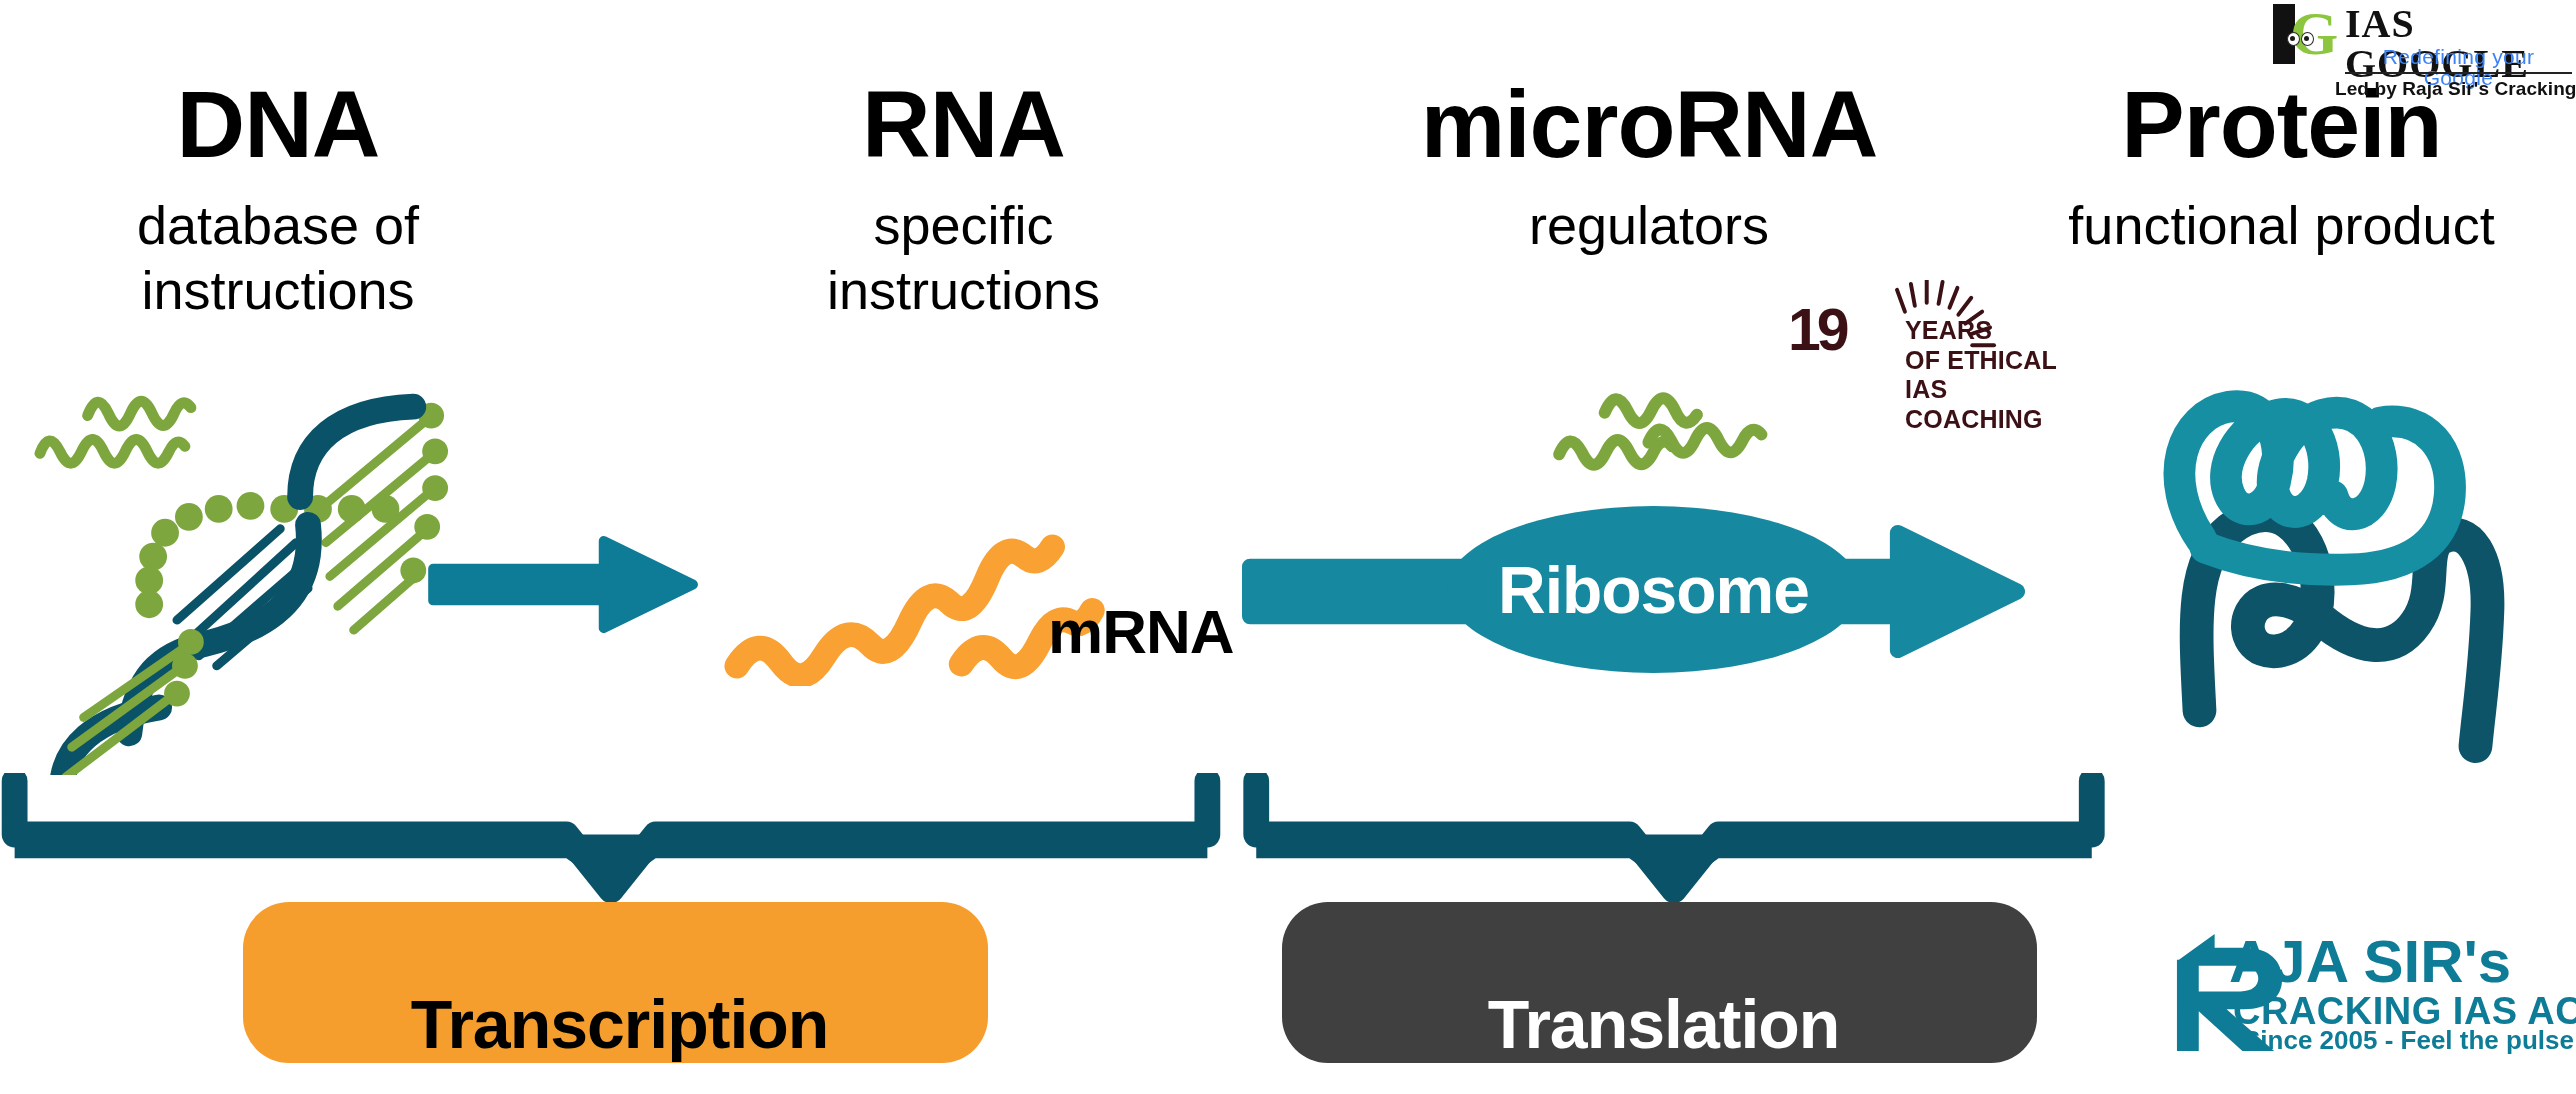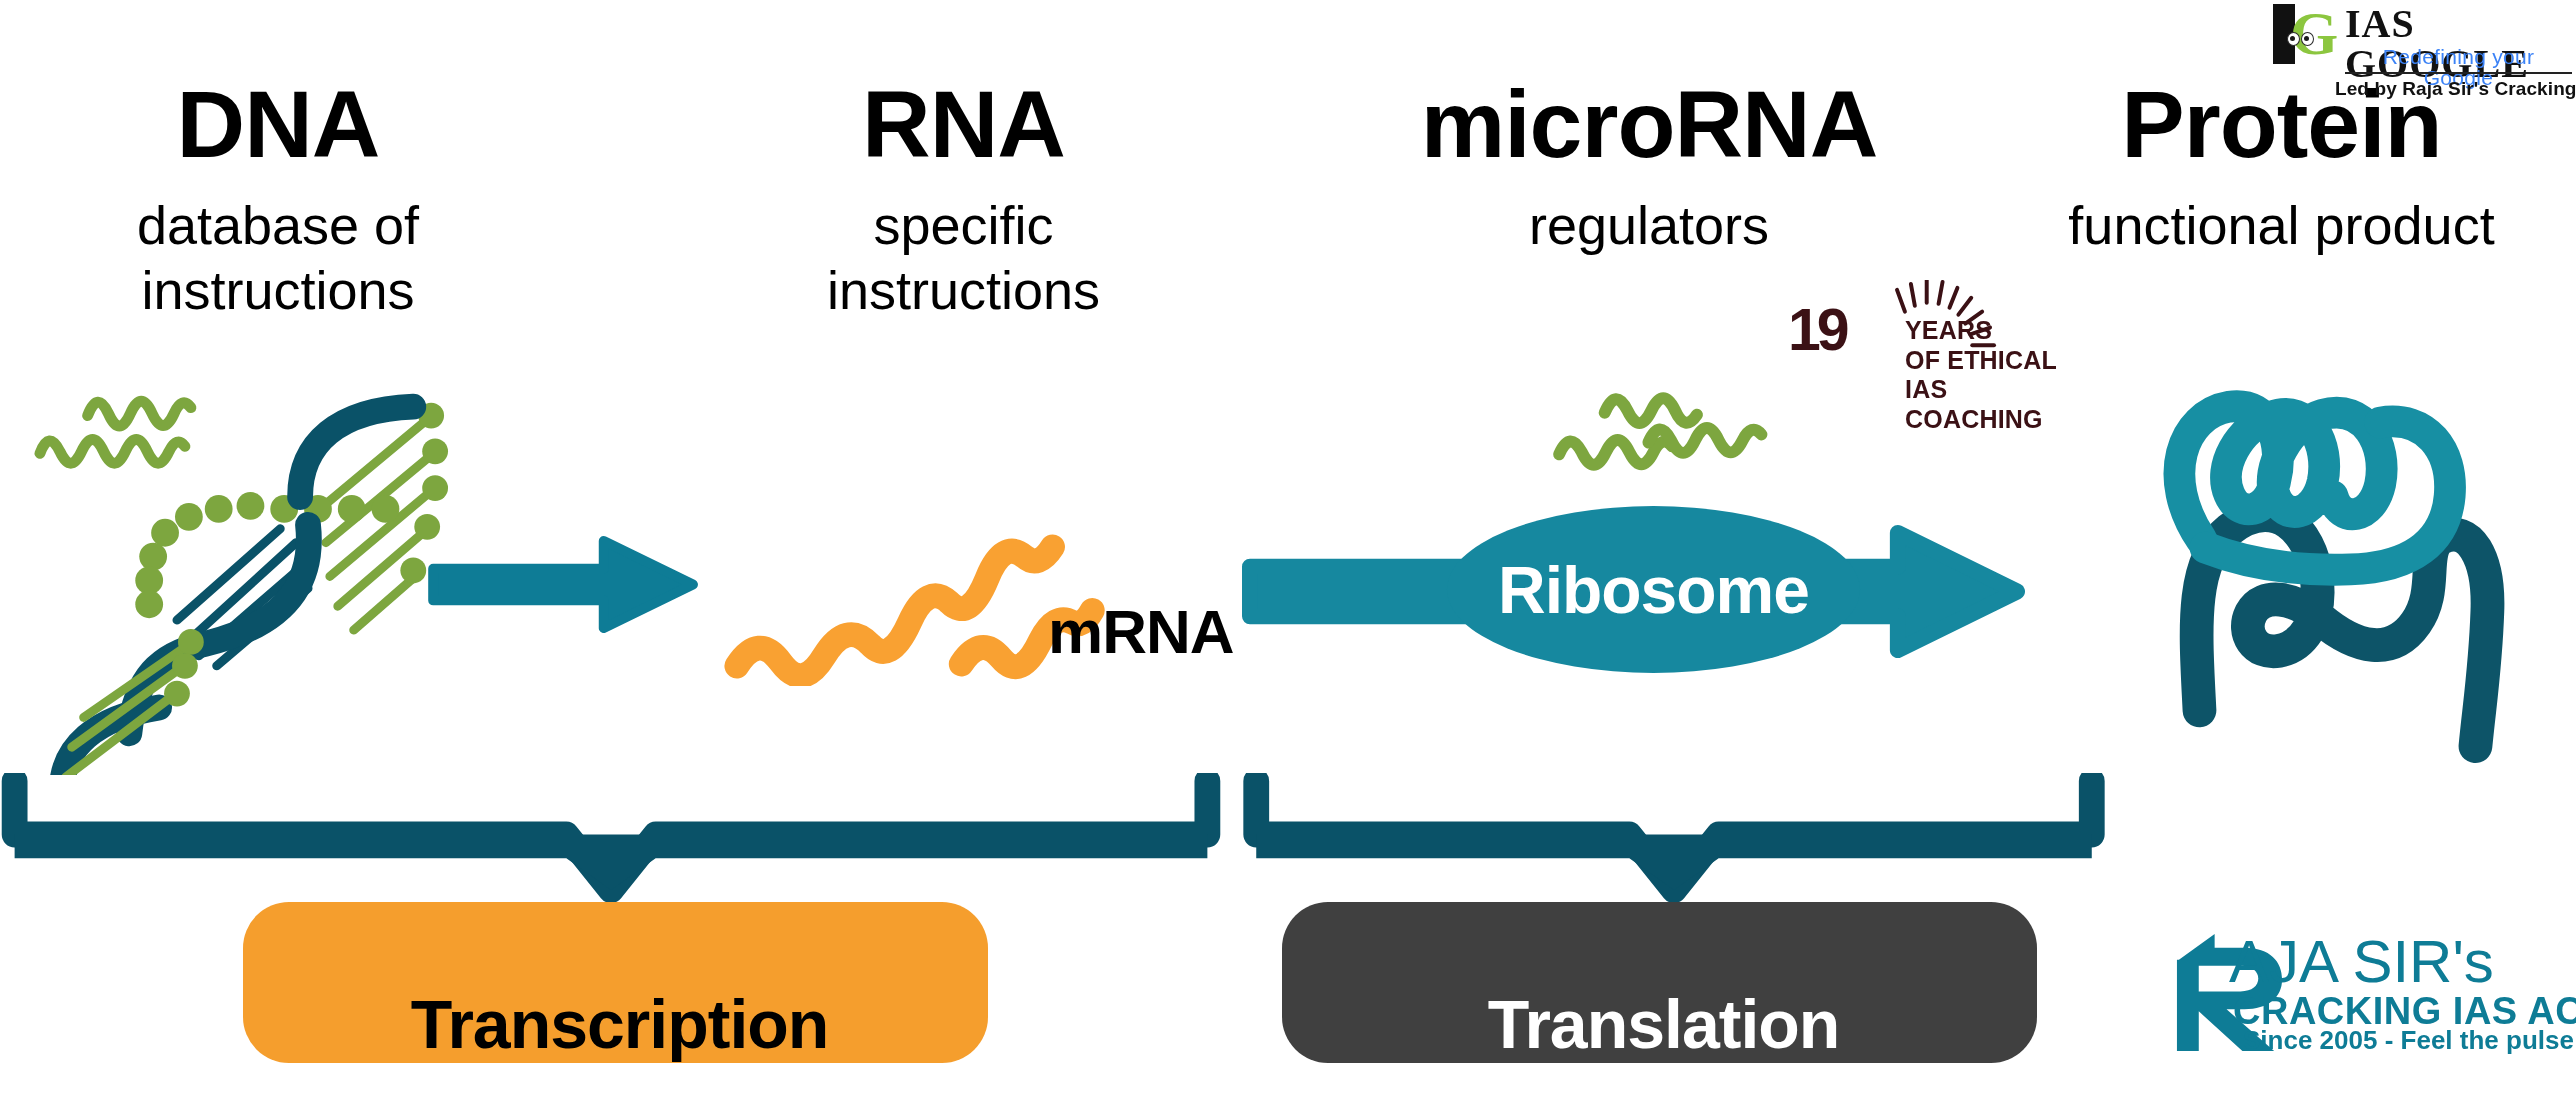--- a/index.html
+++ b/index.html
@@ -77,21 +77,21 @@
     color:#8CC63F;font-family:"Liberation Serif",serif;font-weight:bold;
     font-size:62px;line-height:58px;
   }
   .eye{position:absolute;width:11px;height:12px;background:#fff;border-radius:50%;
        border:1.5px solid #2b2b2b;}
   .eye::after{content:"";position:absolute;left:2px;top:3px;width:5px;height:5px;
        background:#1b1b1b;border-radius:50%;}
 
   
   .raja-main{
-    color:#0E7C96;font-weight:normal;font-size:60px;letter-spacing:0px;
+    color:#0E7C96;font-weight:bold;font-size:60px;letter-spacing:0px;
     line-height:1;white-space:nowrap;
   }
   .raja-sub{
     color:#0E7C96;font-weight:bold;font-size:38px;letter-spacing:0.5px;
     line-height:1;white-space:nowrap;
   }
   .raja-tag{
     color:#0E7C96;font-weight:bold;font-size:26px;letter-spacing:0px;
     line-height:1;white-space:nowrap;
   }

